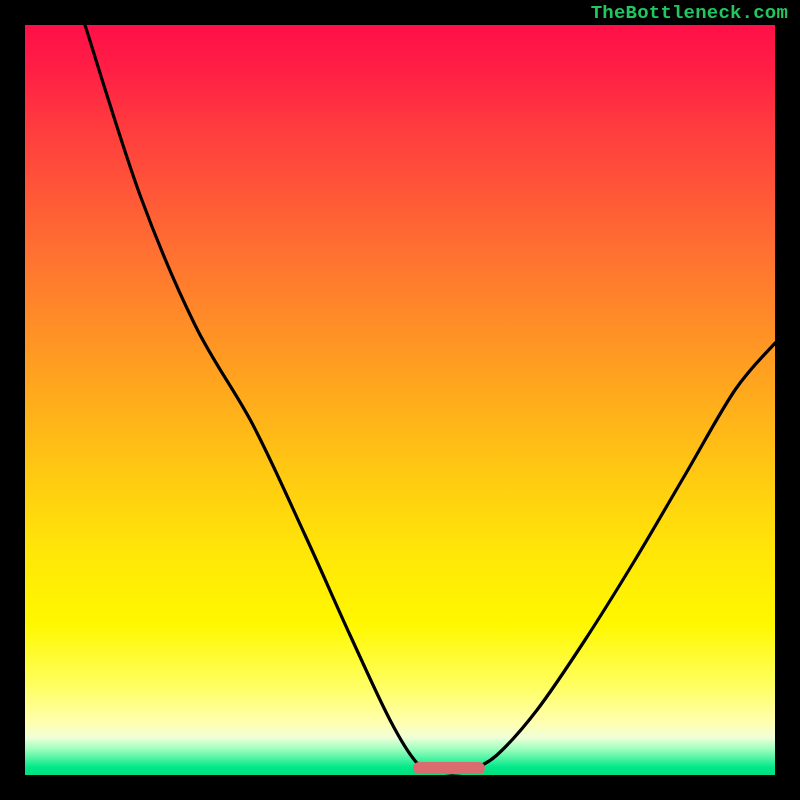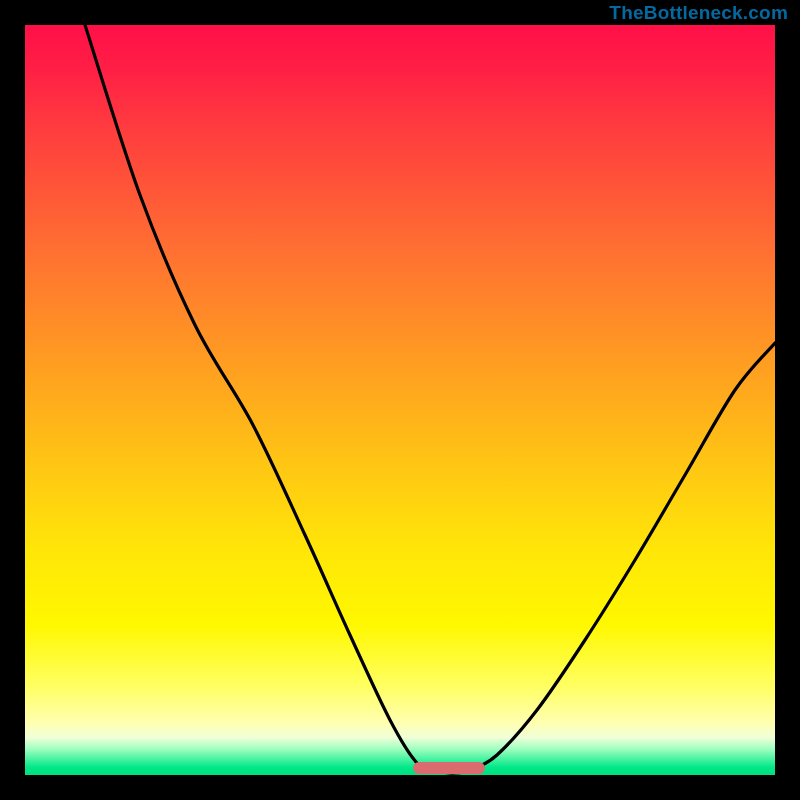--- a/index.html
+++ b/index.html
@@ -53,24 +53,24 @@
   .marker {
     position: absolute;
     height: 12px;
     background: #da6c6f;
     border-radius: 6px;
   }
   .attribution {
     position: absolute;
     top: 2px;
     right: 12px;
-    font-family: Liberation Sans, sans-serif;
+    font-family: Liberation Mono, monospace;
     font-size: 19px;
     font-weight: bold;
-    color: #0369a1;
+    color: #22c55e;
     letter-spacing: 0.2px;
   }
 </style>
 </head>
 <body>
 
 <div class="attribution">TheBottleneck.com</div>
 
 <div class="frame">
   <div class="gradient-bg"></div>

